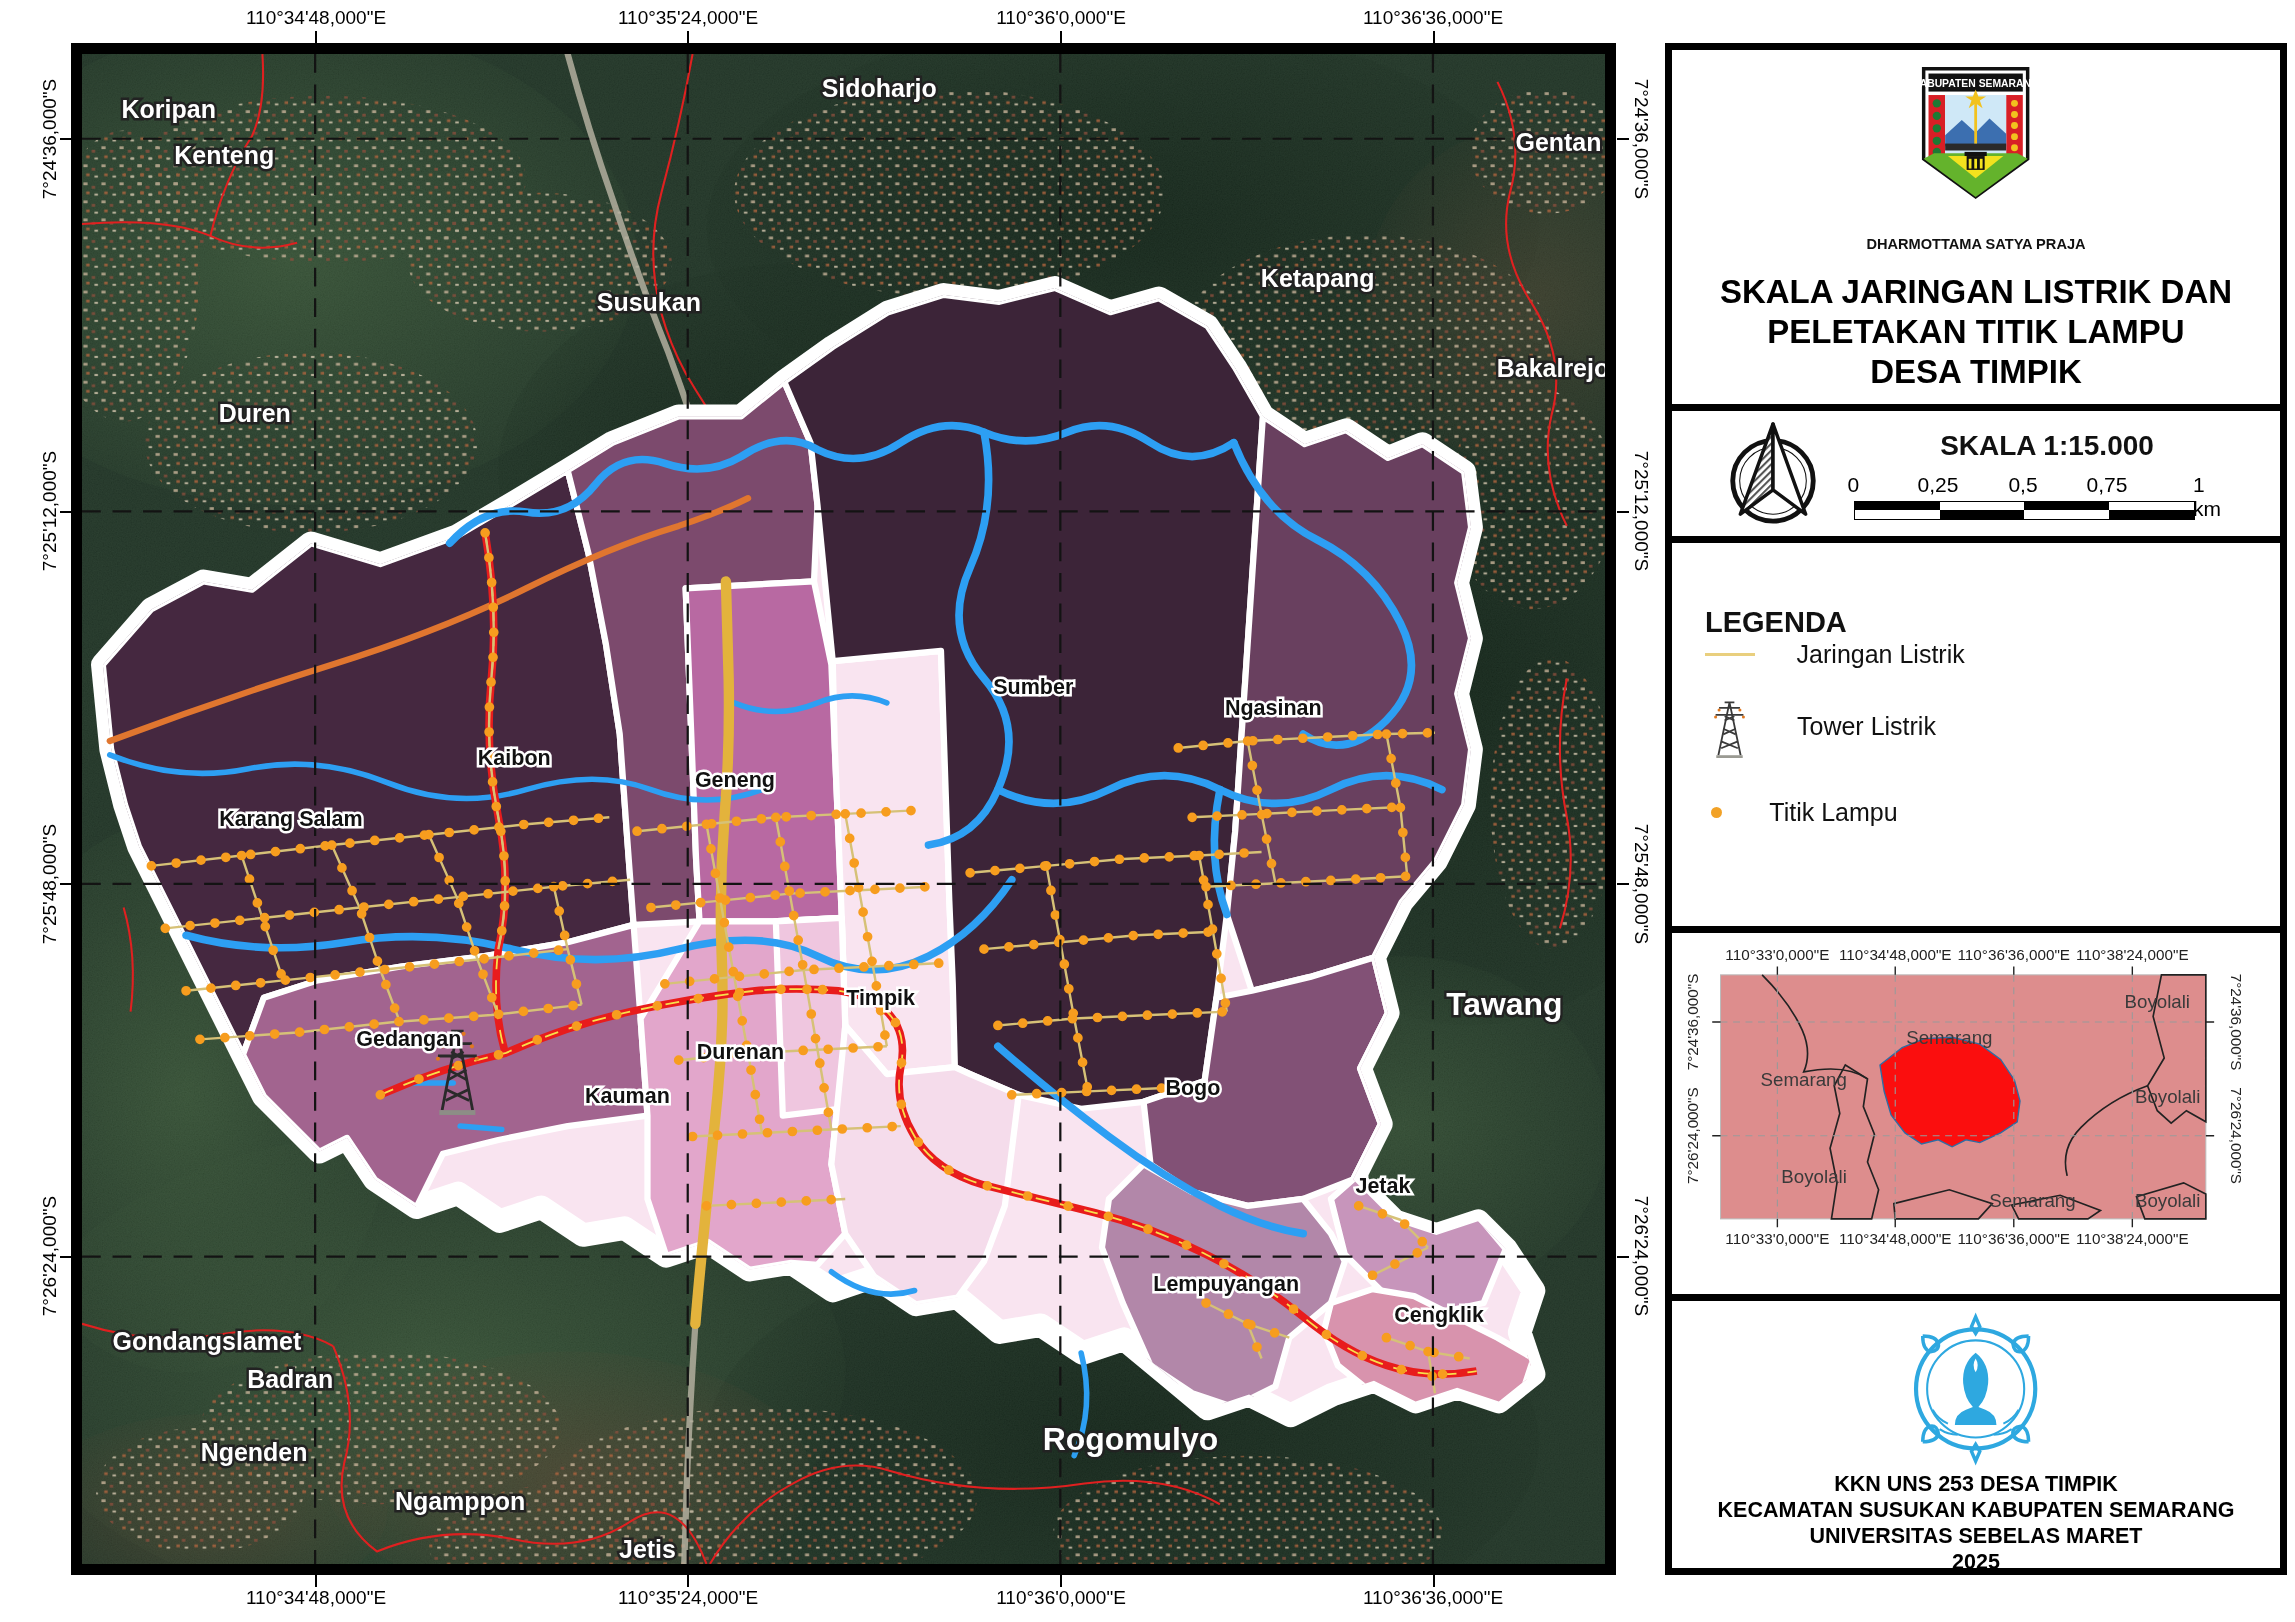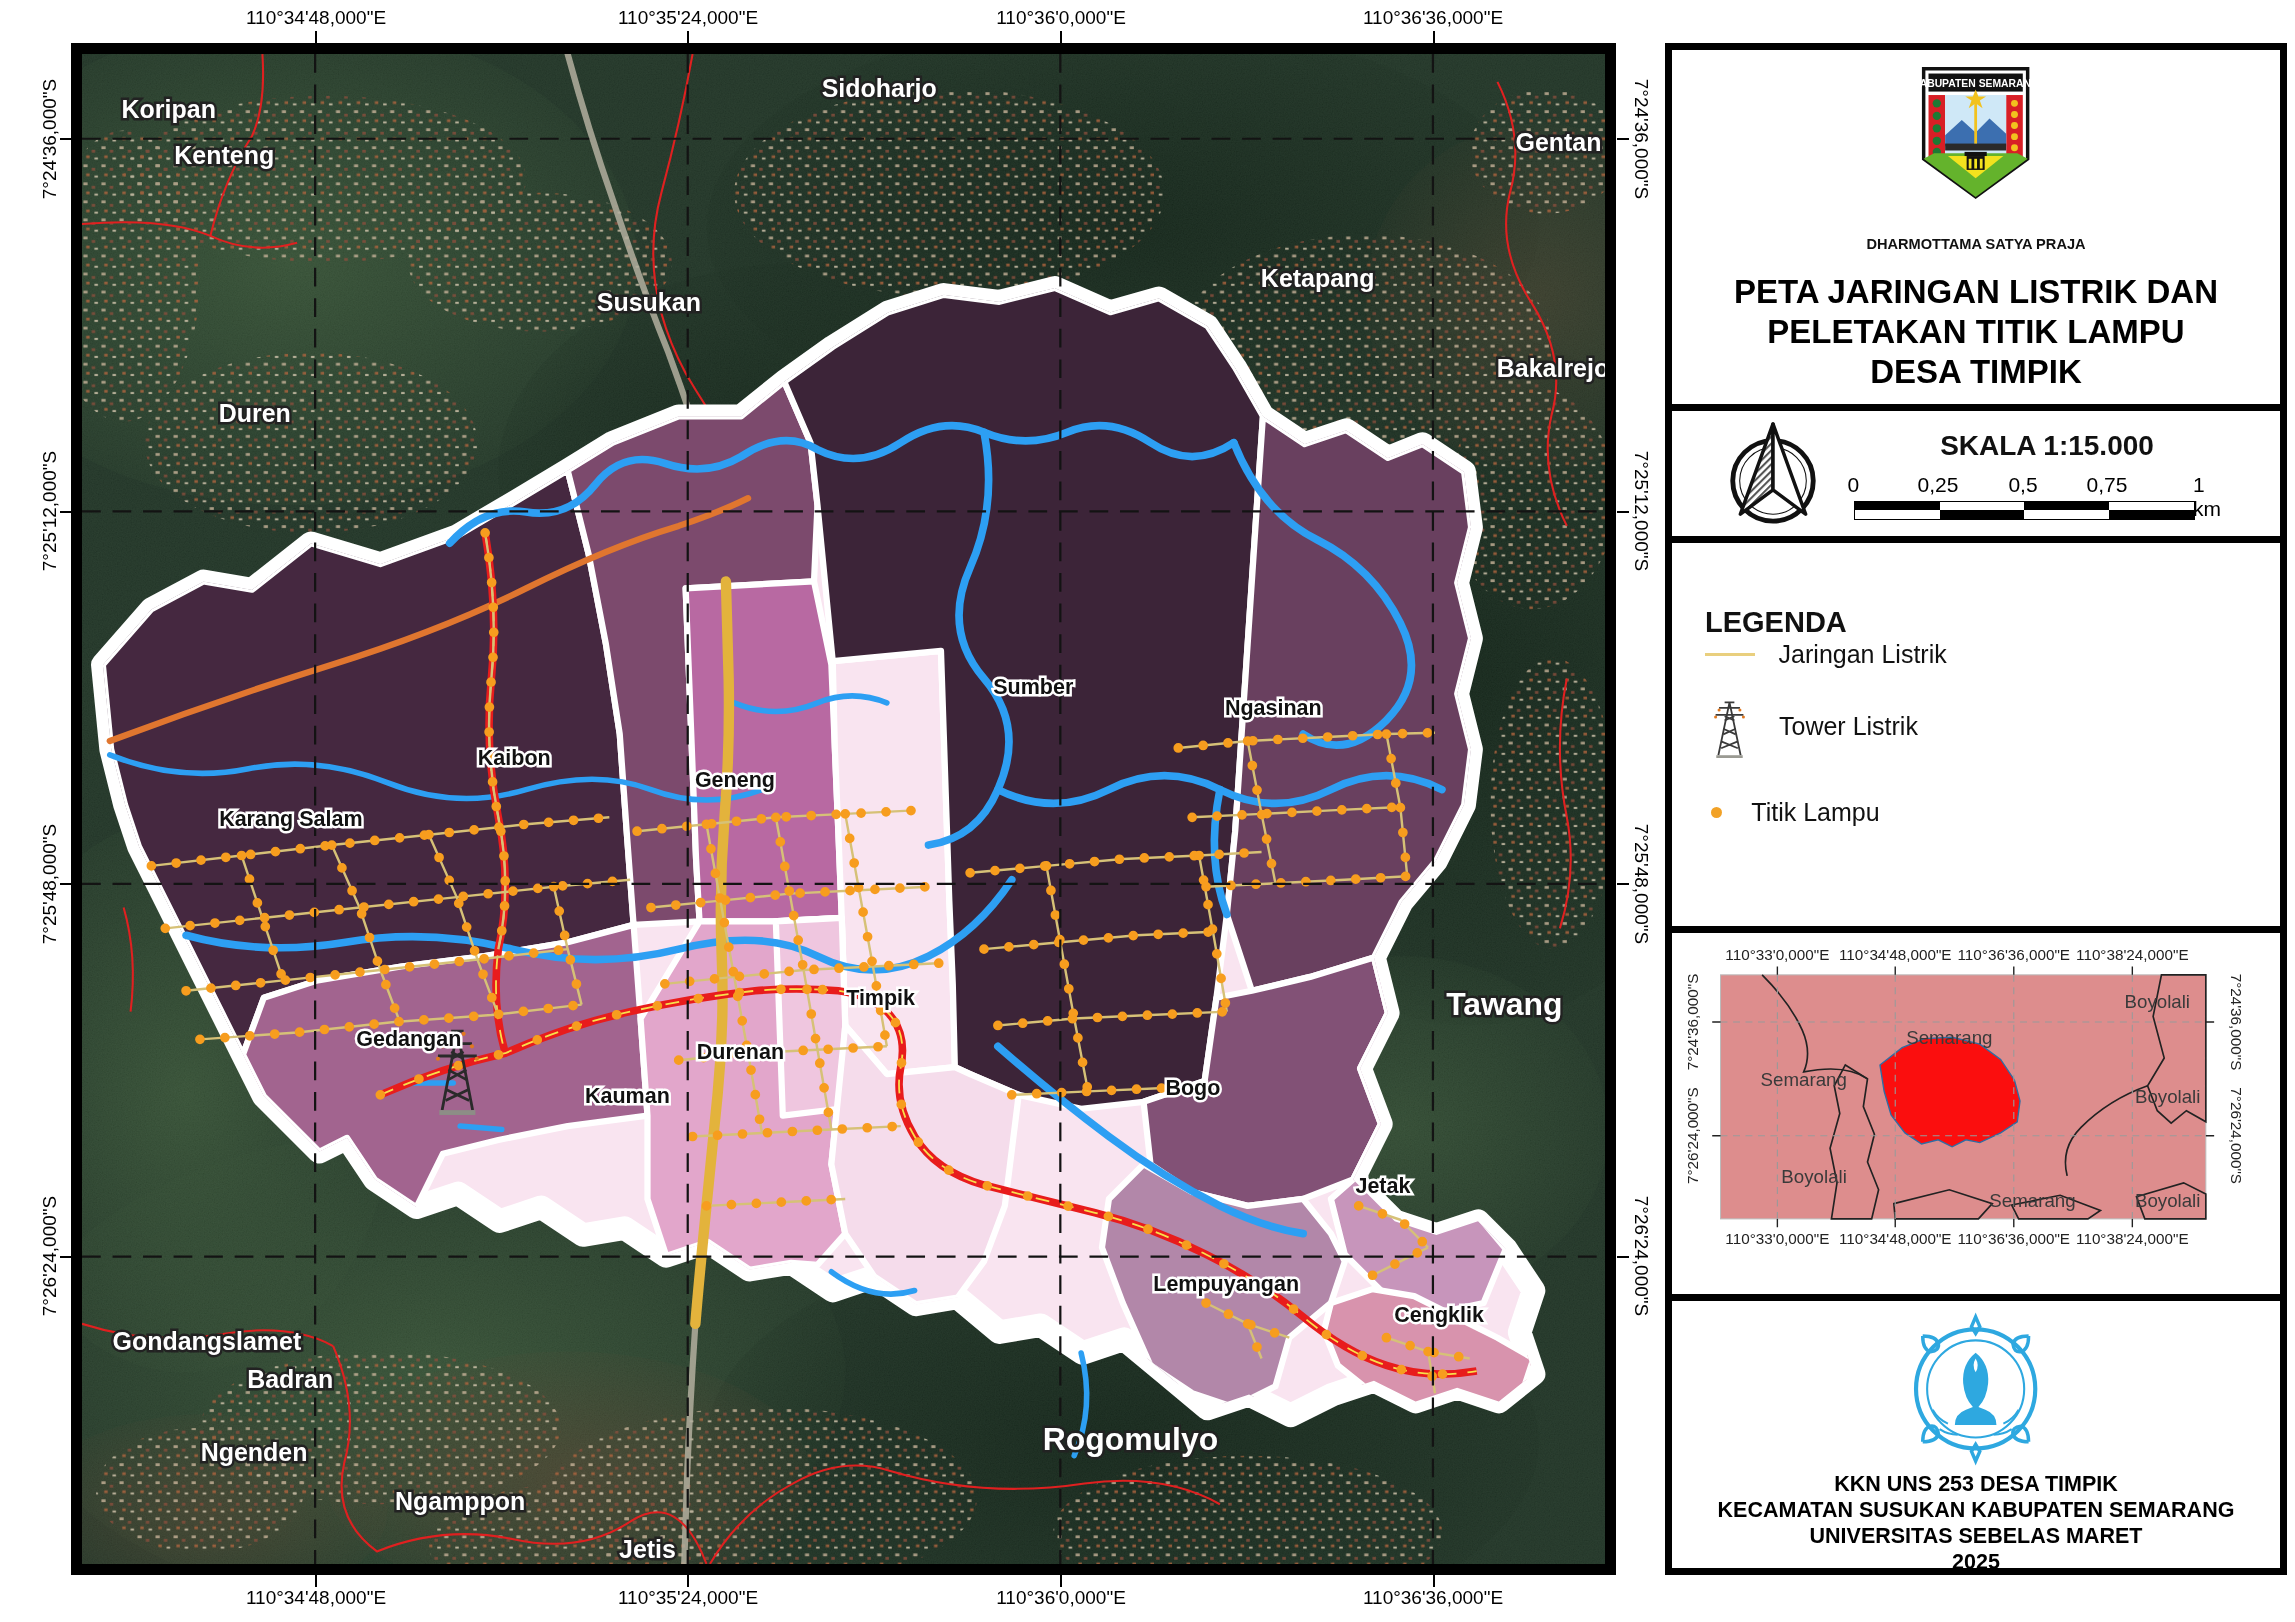--- a/index.html
+++ b/index.html
@@ -53,21 +53,21 @@
   .map-title{position:absolute;top:222px;left:0;width:100%;text-align:center;font-weight:bold;font-size:33px;line-height:40px;color:#000;letter-spacing:0px;}
 
   .skala-head{position:absolute;top:19.4px;left:160px;width:430px;text-align:center;font-weight:bold;font-size:28px;}
   .sb-ticks{position:absolute;top:62px;left:173px;width:388px;height:23.6px;font-size:21px;color:#000;}
   .sb-ticks span{position:absolute;transform:translateX(-50%);}
   .scalebar{position:absolute;top:90px;left:182px;width:339px;height:16.6px;border:1.4px solid #000;}
   .scalebar .row{position:absolute;left:0;width:100%;height:8.3px;}
   .scalebar .seg{position:absolute;height:8.3px;width:85px;}
 
   .legend-head{position:absolute;top:15.3px;left:33px;font-weight:bold;font-size:29px;margin-top:48px;}
-  .leg-item{position:absolute;left:33px;display:flex;align-items:center;}
+  .leg-item{position:absolute;left:33px;display:flex;align-items:center;gap:18px;}
   .leg-line{width:50px;height:2.8px;background:#e9cf7e;margin-right:23.6px;}
   .leg-dot{width:11.8px;height:11.8px;border-radius:50%;background:#f2a227;margin:0 29px 0 5.5px;}
   .leg-label{font-size:25px;color:#111;}
 
   .inset-wrap{position:absolute;inset:0;}
   .ins-coord{font-size:22px;fill:#222;text-anchor:middle;font-family:"Liberation Sans",sans-serif;}
   .ins-lbl{font-size:27px;fill:#3a3a3a;text-anchor:middle;font-family:"Liberation Sans",sans-serif;}
   .ins-grid{stroke:#9a9a9a;stroke-width:1.6;stroke-dasharray:10 8;fill:none;}
   .ins-border{fill:none;stroke:#222;stroke-width:2.4;}
 
@@ -406,21 +406,21 @@
               <rect x="-16" y="120" width="32" height="6"></rect>
               <rect x="-13" y="126" width="26" height="20"></rect>
               <rect x="-10" y="130" width="4" height="14" fill="#f2e21e"></rect>
               <rect x="-2" y="130" width="4" height="14" fill="#f2e21e"></rect>
               <rect x="6" y="130" width="4" height="14" fill="#f2e21e"></rect>
             </g>
       </g>
     </svg>
     <div class="crest-motto">DHARMOTTAMA SATYA PRAJA</div>
     <div class="map-title">
-      <div>PETA JARINGAN LISTRIK DAN</div>
+      <div>SKALA JARINGAN LISTRIK DAN</div>
       <div>PELETAKAN TITIK LAMPU</div>
       <div>DESA TIMPIK</div>
     </div>
   </div>
 
   <div class="pbox" id="box-scale">
     <svg width="118" height="118" style="position:absolute;left:42px;top:5.5px" viewBox="0 0 170 170">
       <defs>
         <pattern id="hatch" width="7" height="7" patternUnits="userSpaceOnUse" patternTransform="rotate(45)">
           <rect width="7" height="7" fill="#fff"></rect>

